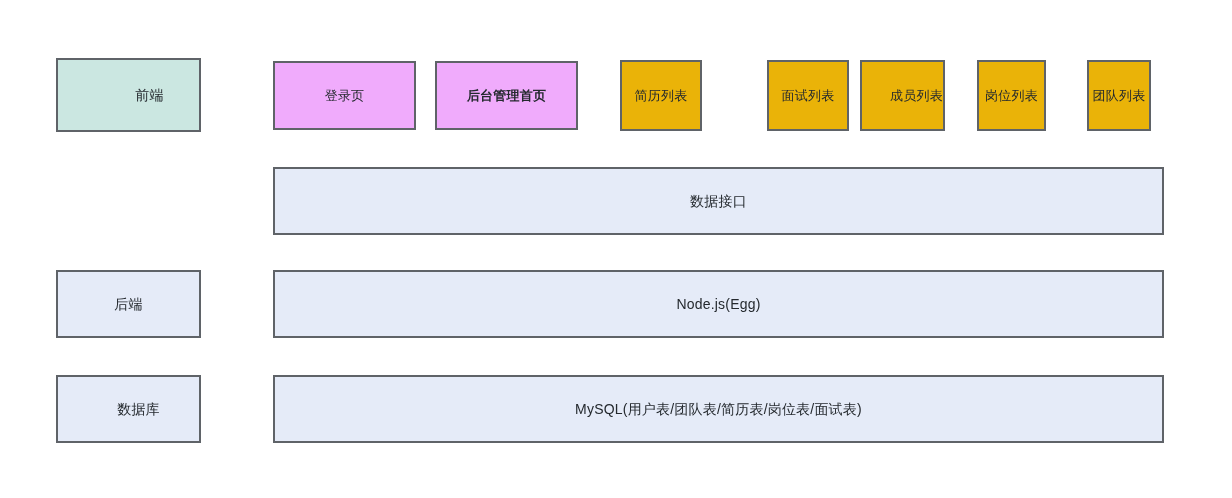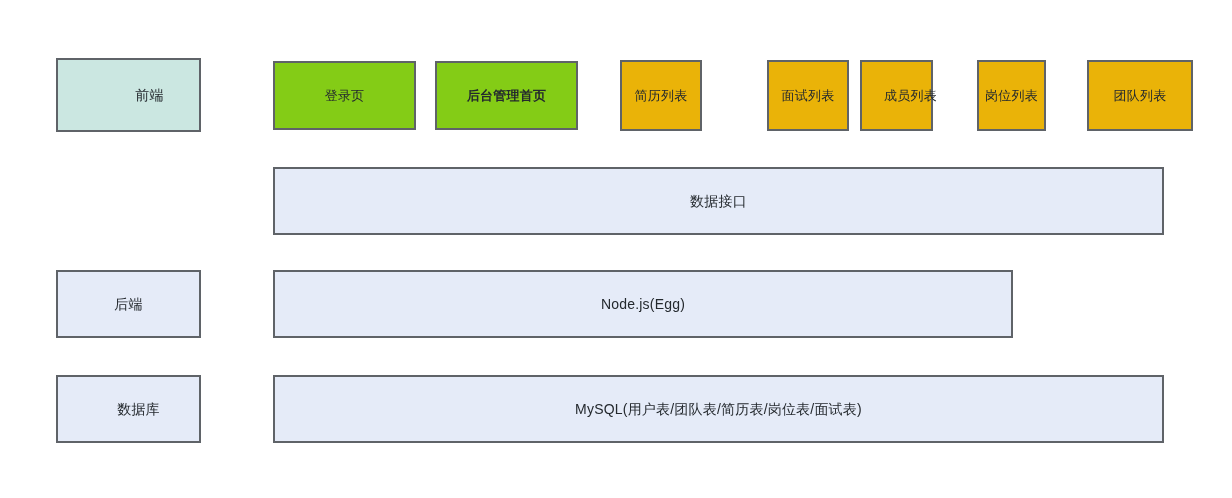--- a/index.html
+++ b/index.html
@@ -26,21 +26,21 @@
     align-items: center;
     justify-content: center;
     text-align: center;
     font-size: 14px;
     line-height: 1.2;
     color: #24292e;
     letter-spacing: 0.2px;
     white-space: nowrap;
   }
   .fill-green { background: #cbe7e1; padding-left: 42px; }
-  .fill-blue  { background: #84cc16; }
+  .fill-blue  { background: #f0abfc; }
   .fill-pink  { background: #eab308; }
   .fill-lav   { background: #e5ebf8; }
 
   .label-node { font-size: 14px; }
   .bar-node   { font-size: 14px; }
   .small-node { font-size: 13px; }
 </style>
 </head>
 <body>
 
@@ -49,30 +49,30 @@
   <div class="node label-node fill-green" style="left:56px; top:58px; width:145px; height:74px;">前端</div>
 
   <div class="node small-node fill-blue" style="left:273px; top:61px; width:143px; height:69px;">登录页</div>
 
   <div class="node small-node fill-blue" style="left:435px; top:61px; width:143px; height:69px;font-weight:bold;">后台管理首页</div>
 
   <div class="node small-node fill-pink" style="left:620px; top:60px; width:82px; height:71px;">简历列表</div>
 
   <div class="node small-node fill-pink" style="left:740px; top:60px; width:82px; height:71px;margin-left:27px;">面试列表</div>
 
-  <div class="node small-node fill-pink" style="left:860px; top:60px; width:73px; height:71px;padding-left:28px;">成员列表</div>
+  <div class="node small-node fill-pink" style="left:860px; top:60px; width:85px; height:71px;padding-left:28px;">成员列表</div>
 
   <div class="node small-node fill-pink" style="left:977px; top:60px; width:69px; height:71px;">岗位列表</div>
 
-  <div class="node small-node fill-pink" style="left:1087px; top:60px; width:106px; height:71px;">团队列表</div>
+  <div class="node small-node fill-pink" style="left:1087px; top:60px; width:64px; height:71px;">团队列表</div>
 
 
   <div class="node bar-node fill-lav" style="left:273px; top:167px; width:891px; height:68px;">数据接口</div>
 
   <div class="node label-node fill-lav" style="left:56px; top:270px; width:145px; height:68px;">后端</div>
 
-  <div class="node bar-node fill-lav" style="left:273px; top:270px; width:740px; height:68px;">Node.js(Egg)</div>
+  <div class="node bar-node fill-lav" style="left:273px; top:270px; width:891px; height:68px;">Node.js(Egg)</div>
 
   <div class="node label-node fill-lav" style="left:56px; top:375px; width:145px; height:68px;padding-left:20px;">数据库</div>
 
   <div class="node bar-node fill-lav" style="left:273px; top:375px; width:891px; height:68px;">MySQL(用户表/团队表/简历表/岗位表/面试表)</div>
 
 </div>
 
 </body></html>

